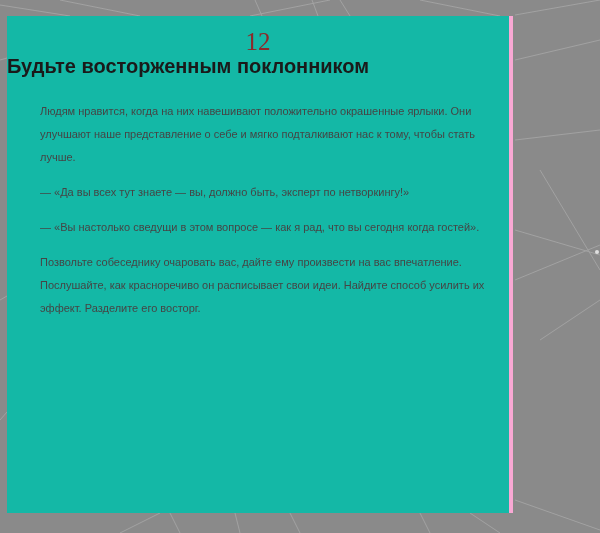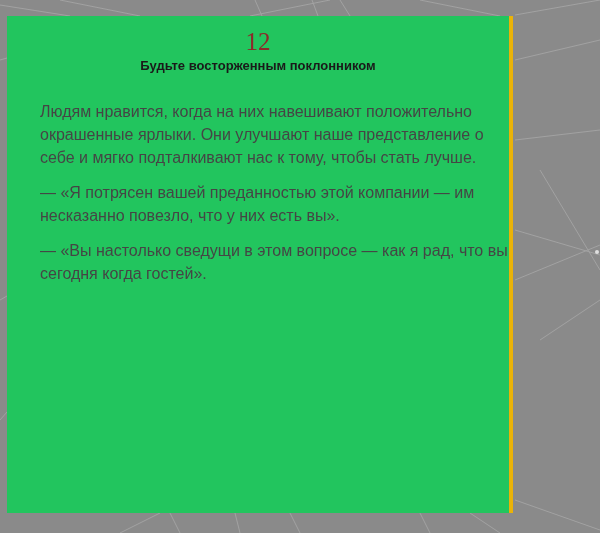--- a/index.html
+++ b/index.html
@@ -18,53 +18,53 @@
       position: absolute;
       left: 0; top: 0;
       width: 600px; height: 533px;
     }
     .card {
       position: absolute;
       left: 7px;
       top: 16px;
       width: 502px;
       height: 497px;
-      background: #22c55e;
-      border-right: 4px solid #eab308;
+      background: #14b8a6;
+      border-right: 4px solid #f9a8d4;
       box-sizing: content-box;
     }
     .chapter-number {
       position: absolute;
       left: 0;
       width: 502px;
       top: 12px;
       text-align: center;
       font-family: "Liberation Serif", serif;
       font-size: 25px;
       color: #8b2a2a;
       line-height: 28px;
     }
     .chapter-title {
       position: absolute;
       left: 0;
       width: 502px;
       top: 40px;
-      text-align: center;
+      text-align: left;
       font-weight: bold;
-      font-size: 13px;
+      font-size: 20px;
       color: #1a1a1a;
       line-height: 20px;
     }
     .body-text {
       position: absolute;
       left: 33px;
       width: 470px;
       top: 84px;
       color: #454545;
-      font-size: 16px;
+      font-size: 11px;
       line-height: 23px;
     }
     .body-text p {
       margin: 0 0 12px 0;
     }
   </style>
 </head>
 <body>
 
 <svg class="bg-lines" viewBox="0 0 600 533" xmlns="http://www.w3.org/2000/svg">
@@ -95,16 +95,17 @@
     <line x1="470" y1="513" x2="500" y2="533"></line>
   </g>
   <circle cx="597" cy="252" r="2" fill="#e0e0e0"></circle>
 </svg>
 
 <div class="card">
   <div class="chapter-number">12</div>
   <div class="chapter-title">Будьте восторженным поклонником</div>
   <div class="body-text">
     <p>Людям нравится, когда на них навешивают положительно окрашенные ярлыки. Они улучшают наше представление о себе и мягко подталкивают нас к тому, чтобы стать лучше.</p>
-    <p>— «Я потрясен вашей преданностью этой компании — им несказанно повезло, что у них есть вы».</p>
+    <p>— «Да вы всех тут знаете — вы, должно быть, эксперт по нетворкингу!»</p>
     <p>— «Вы настолько сведущи в этом вопросе — как я рад, что вы сегодня когда гостей».</p>
+    <p>Позвольте собеседнику очаровать вас, дайте ему произвести на вас впечатление. Послушайте, как красноречиво он расписывает свои идеи. Найдите способ усилить их эффект. Разделите его восторг.</p>
   </div>
 </div>
 
 </body></html>

